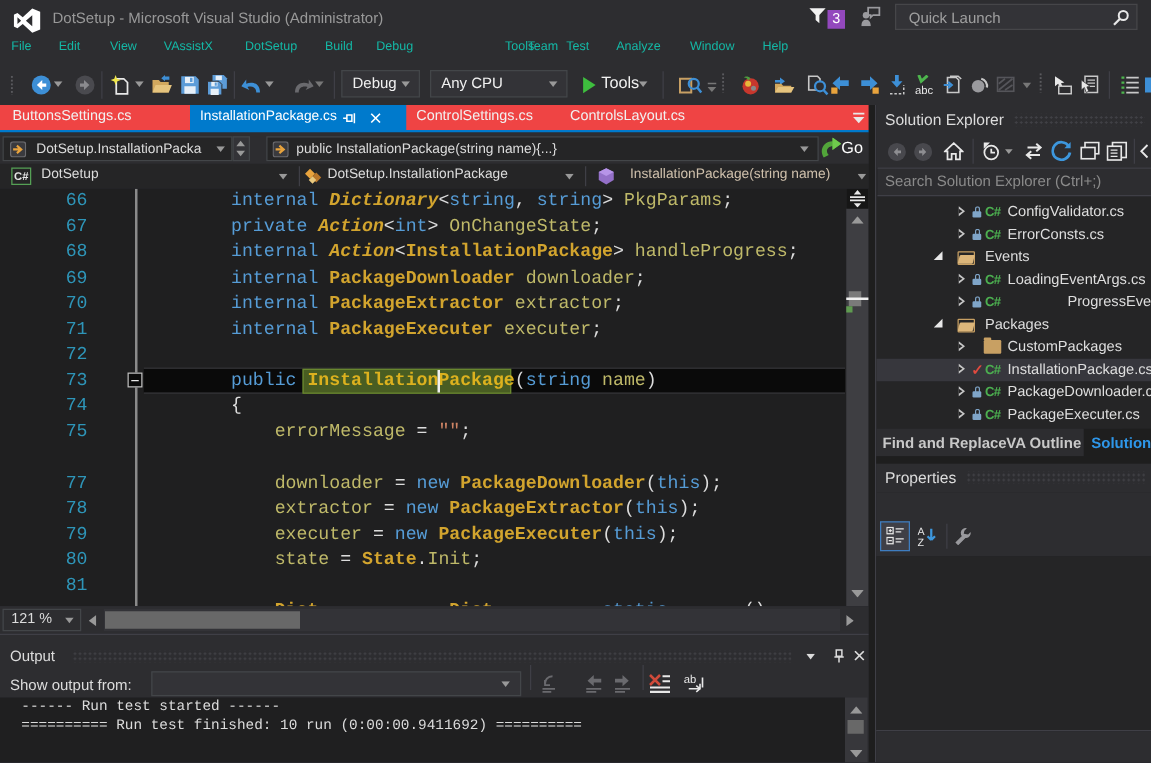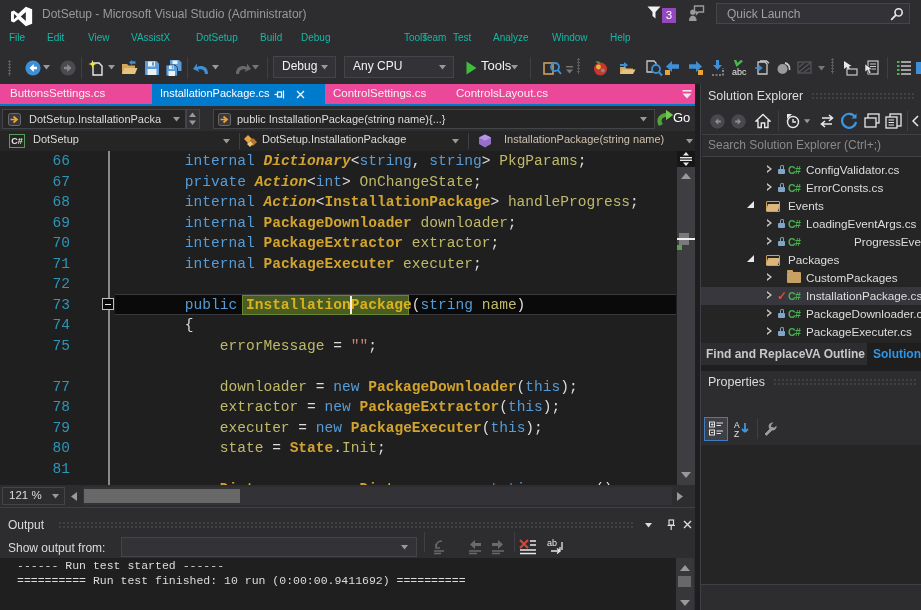--- a/index.html
+++ b/index.html
@@ -222,21 +222,21 @@
     <div class="sep" style="left:887px;top:5px;height:22px;"></div>
     <svg class="abs" style="left:897px;top:8px;" width="15" height="16" viewBox="0 0 15 16">
       <path d="M4 2 H14 M4 6 H14 M4 10 H14 M4 14 H14" stroke="#C8C8C8" stroke-width="1.4"></path>
       <path d="M0 2 H2.5 M0 6 H2.5 M0 10 H2.5 M0 14 H2.5" stroke="#4DB54D" stroke-width="1.8"></path>
     </svg>
     <svg class="abs" style="left:916px;top:8px;" width="5" height="16" viewBox="0 0 5 16">
         <rect x="0" y="2" width="5" height="12" fill="#3D8FD6"></rect>
       </svg>
   </div>
 
-  <div class="abs" style="left:0;top:84px;width:695px;height:20px;background:#ec4899;font-size:11.5px;">
+  <div class="abs" style="left:0;top:84px;width:695px;height:20px;background:#ef4444;font-size:11.5px;">
     <div class="abs" style="left:0;top:0;width:152px;height:20px;color:#F1F1F1;">
         <span class="abs" style="left:10px;top:3px;">ButtonsSettings.cs</span>
       </div>
     <div class="abs" style="left:152px;top:0;width:173px;height:20px;background:#007ACC;color:#FFFFFF;">
       <span class="abs" style="left:8px;top:3px;font-size:11px;">InstallationPackage.cs</span>
       <svg class="abs" style="left:122px;top:5px;" width="11" height="11" viewBox="0 0 11 11">
         <path d="M0.5 5.5 H3.5" stroke="#fff" stroke-width="1.2"></path>
         <rect x="3.5" y="3" width="4" height="5" fill="none" stroke="#fff" stroke-width="1.2"></rect>
         <path d="M9.5 1.5 V9.5" stroke="#fff" stroke-width="1.2"></path>
       </svg>

